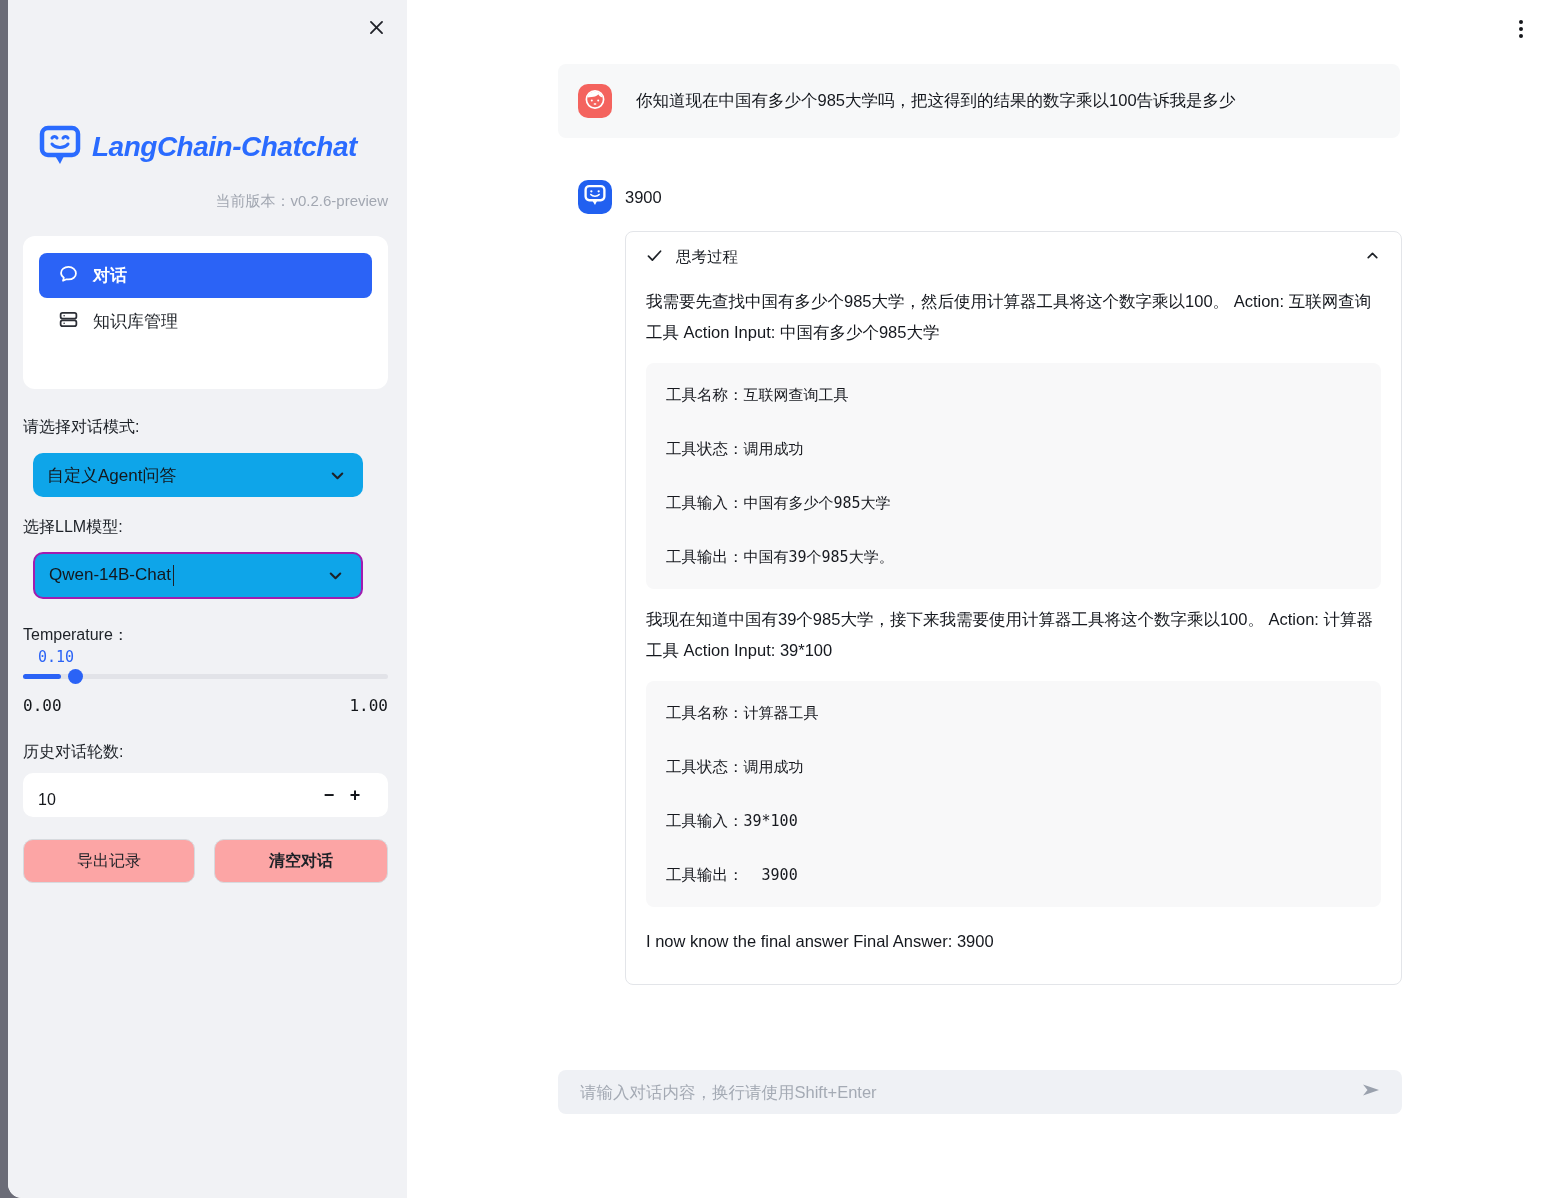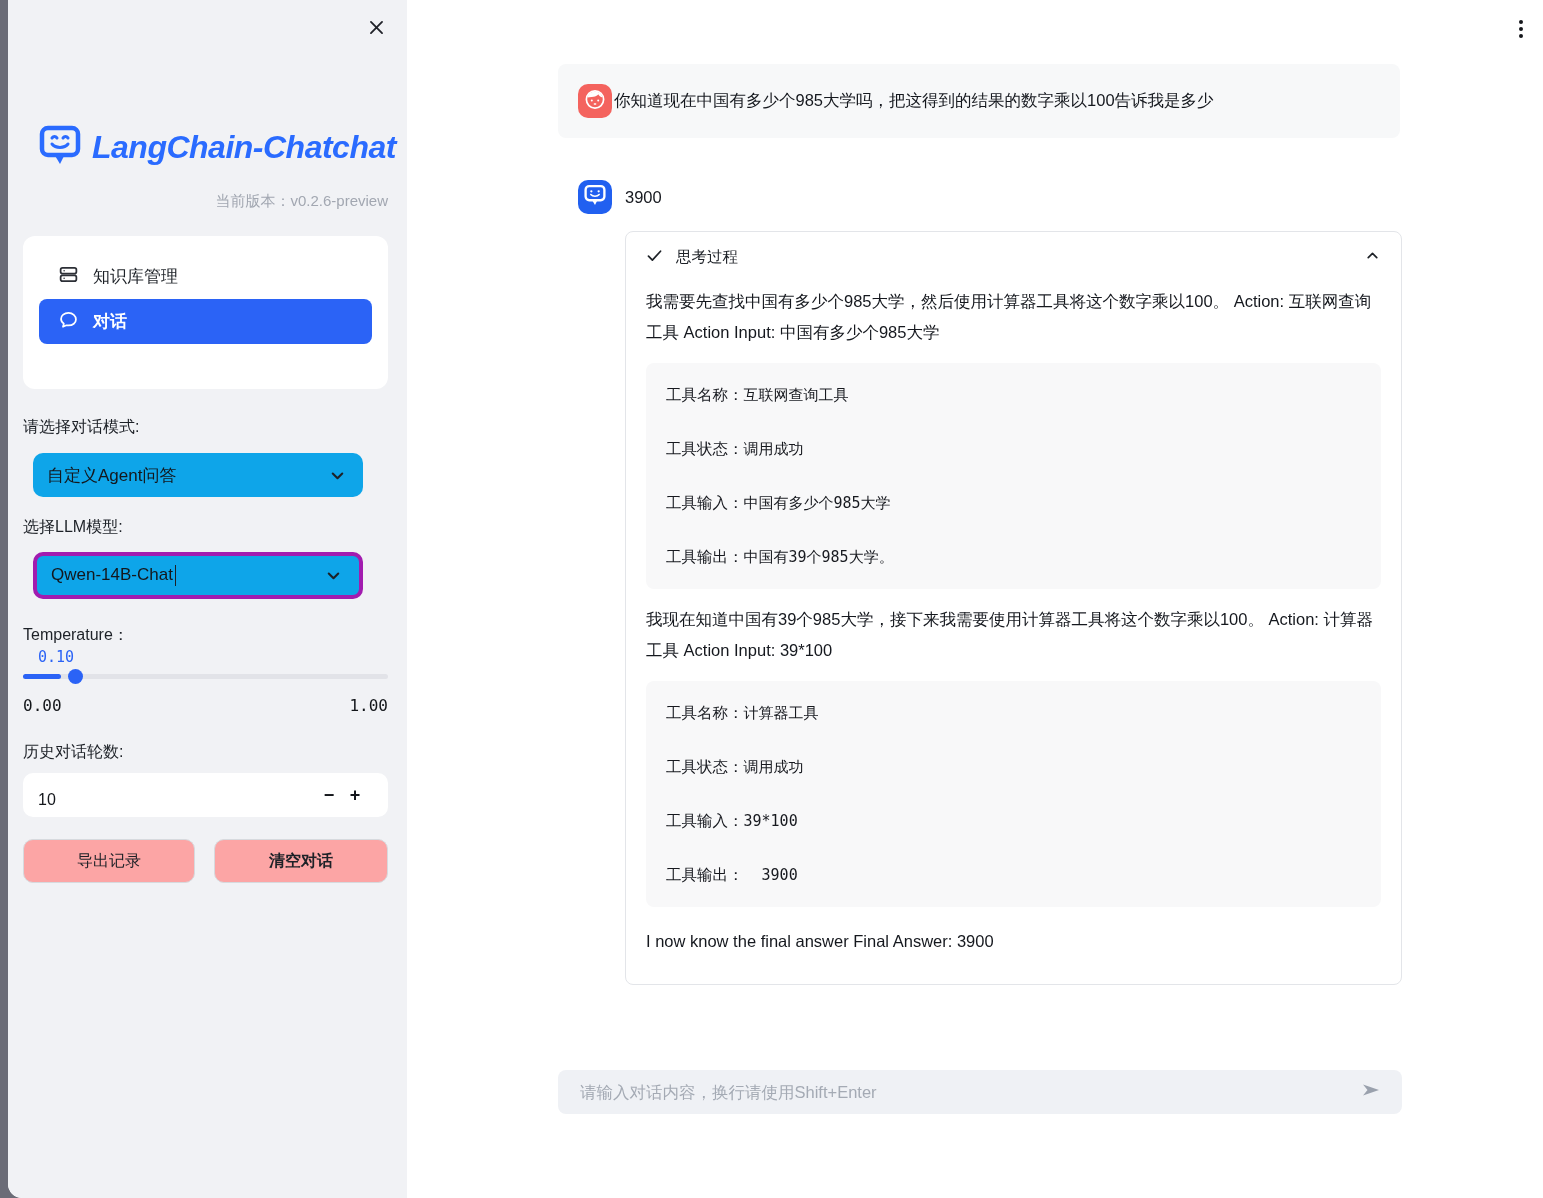--- a/index.html
+++ b/index.html
@@ -8,21 +8,21 @@
   #stage{position:relative;width:1543px;height:1198px;background:#6b6c77;overflow:hidden;}
   #app{position:absolute;left:8px;top:0;width:1535px;height:1198px;background:#ffffff;
        border-bottom-left-radius:14px;overflow:hidden;}
 
   
   #sidebar{position:absolute;left:0;top:0;width:399px;height:100%;background:#f1f2f5;
            border-bottom-left-radius:14px;}
   .sb-close{position:absolute;top:16px;right:18px;width:26px;height:26px;display:flex;
             align-items:center;justify-content:center;cursor:pointer;color:#202229;}
   .logo-row{position:absolute;left:30px;top:122px;display:flex;align-items:center;gap:10px;}
-  .logo-text{color:#2a6bff;font-size:32px;font-weight:bold;font-style:italic;letter-spacing:-0.5px;}
+  .logo-text{color:#2a6bff;font-size:28px;font-weight:bold;font-style:italic;letter-spacing:-0.5px;}
   .version{position:absolute;top:192px;right:19px;font-size:15px;color:#a2a7b1;}
   .nav-card{position:absolute;left:15px;top:236px;width:365px;height:153px;background:#ffffff;
             border-radius:12px;box-sizing:border-box;padding:17px 16px;}
   .nav-btn{height:45px;border-radius:8px;display:flex;align-items:center;gap:14px;
            padding:0 19px;box-sizing:border-box;cursor:pointer;}
   .nav-btn.active{background:#2b63f6;color:#ffffff;font-weight:bold;}
   .nav-btn.plain{color:#1d2127;margin-top:1px;}
   .nav-btn .nav-label{font-size:17px;}
   .sb-label{position:absolute;left:15px;font-size:16px;color:#1d2127;}
   .select{position:absolute;left:25px;width:330px;background:#0ea5e9;border-radius:10px;
@@ -51,21 +51,21 @@
 
   
   .menu-dots{position:absolute;right:9px;top:14px;width:26px;height:30px;display:flex;
              flex-direction:column;align-items:center;justify-content:center;gap:3px;cursor:pointer;}
   .menu-dots i{width:4px;height:4px;border-radius:50%;background:#15171c;}
   .avatar{width:34px;height:34px;border-radius:10px;flex:0 0 auto;display:flex;
           align-items:center;justify-content:center;}
   .avatar.user{background:#f4635e;}
   .avatar.bot{background:#2160f0;}
   .user-msg{position:absolute;left:550px;top:64px;width:842px;min-height:74px;background:#f7f8f9;
-            border-radius:8px;display:flex;align-items:center;gap:2px;box-sizing:border-box;
+            border-radius:8px;display:flex;align-items:center;gap:24px;box-sizing:border-box;
             padding:20px;}
   .user-msg .msg-text{font-size:16.5px;color:#15181e;}
   .bot-row{position:absolute;left:570px;top:180px;display:flex;align-items:center;gap:13px;}
   .bot-row .msg-text{font-size:16.5px;color:#15181e;}
 
   .expander{position:absolute;left:617px;top:231px;width:777px;height:754px;background:#ffffff;
             border:1px solid #e3e5e9;border-radius:8px;box-sizing:border-box;}
   .exp-header{height:50px;display:flex;align-items:center;gap:13px;padding:0 20px;cursor:pointer;justify-content:space-between;}
   .exp-title{font-size:15.5px;color:#1d2127;flex:1;}
   .exp-body{padding:4px 20px 0 20px;}
@@ -110,53 +110,53 @@
             <path d="M25 16c1.5-2 3.5-2 5 0" stroke="#2a6bff" stroke-width="3" fill="none" stroke-linecap="round"></path>
             <path d="M14 22c3.5 4.5 12.5 4.5 16 0" stroke="#2a6bff" stroke-width="3" fill="none" stroke-linecap="round"></path>
           </svg>
         </span>
         <span class="logo-text">LangChain-Chatchat</span>
       </div>
 
       <div class="version">当前版本：v0.2.6-preview</div>
 
       <div class="nav-card">
+        <div class="nav-btn active">
+          <span>
+            <svg width="21" height="21" viewBox="0 0 24 24" fill="none" stroke="#ffffff" stroke-width="2">
+              <path d="M12 4.5c-4.9 0-8.5 3-8.5 6.8 0 2.2 1.2 4.1 3.2 5.4l-1 3.6 4-1.7c.7.1 1.5.2 2.3.2 4.9 0 8.5-3 8.5-6.8S16.9 4.5 12 4.5z" stroke-linejoin="round"></path>
+            </svg>
+          </span>
+          <span class="nav-label">对话</span>
+        </div>
         <div class="nav-btn plain">
           <span>
             <svg width="21" height="21" viewBox="0 0 24 24" fill="none" stroke="#2c2f36" stroke-width="2">
               <rect x="3" y="4.5" width="18" height="6.5" rx="2.2"></rect>
               <rect x="3" y="13" width="18" height="6.5" rx="2.2"></rect>
               <circle cx="7" cy="7.7" r="0.9" fill="#2c2f36" stroke="none"></circle>
               <circle cx="7" cy="16.2" r="0.9" fill="#2c2f36" stroke="none"></circle>
             </svg>
           </span>
           <span class="nav-label">知识库管理</span>
         </div>
-        <div class="nav-btn active">
-          <span>
-            <svg width="21" height="21" viewBox="0 0 24 24" fill="none" stroke="#ffffff" stroke-width="2">
-              <path d="M12 4.5c-4.9 0-8.5 3-8.5 6.8 0 2.2 1.2 4.1 3.2 5.4l-1 3.6 4-1.7c.7.1 1.5.2 2.3.2 4.9 0 8.5-3 8.5-6.8S16.9 4.5 12 4.5z" stroke-linejoin="round"></path>
-            </svg>
-          </span>
-          <span class="nav-label">对话</span>
-        </div>
       </div>
 
       <div class="sb-label" style="top:417px;">请选择对话模式:</div>
       <div class="select" style="top:453px;height:44px;">
         <span class="sel-text">自定义Agent问答</span>
         <span class="caret">
           <svg width="19" height="19" viewBox="0 0 24 24">
               <path d="M6 9.5l6 6 6-6" stroke="#1d2127" stroke-width="2.6" fill="none" stroke-linecap="round" stroke-linejoin="round"></path>
             </svg>
         </span>
       </div>
 
       <div class="sb-label" style="top:517px;">选择LLM模型:</div>
-      <div class="select" style="top:552px;height:47px;border:4px solid #a21caf;">
+      <div class="select" style="top:552px;height:47px;border:2px solid #a21caf;">
         <span class="sel-text"><span>Qwen-14B-Chat</span><span class="text-cursor"></span></span>
         <span class="caret">
           <svg width="19" height="19" viewBox="0 0 24 24">
               <path d="M6 9.5l6 6 6-6" stroke="#1d2127" stroke-width="2.6" fill="none" stroke-linecap="round" stroke-linejoin="round"></path>
             </svg>
         </span>
       </div>
 
       <div class="sb-label" style="top:625px;">Temperature：</div>
       <div class="slider-val mono">0.10</div>

